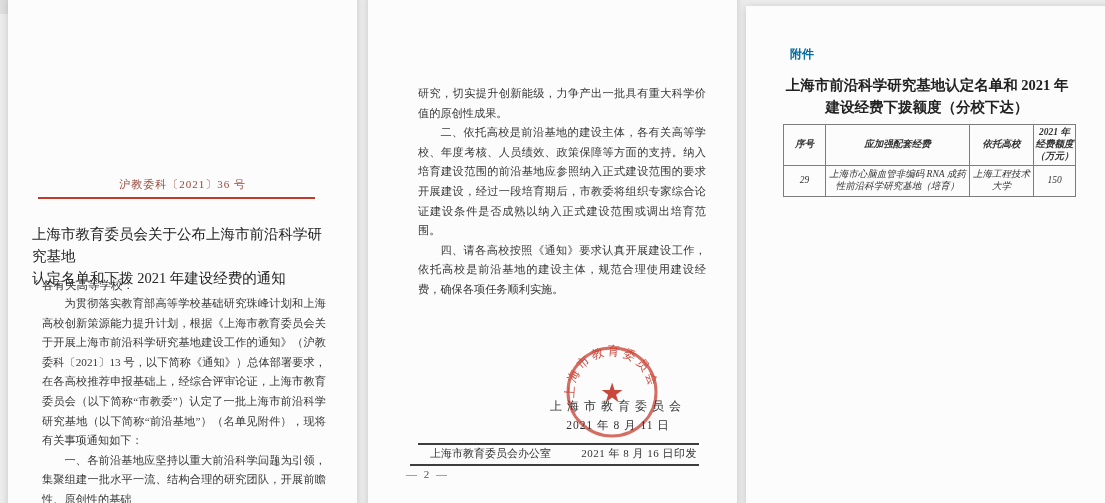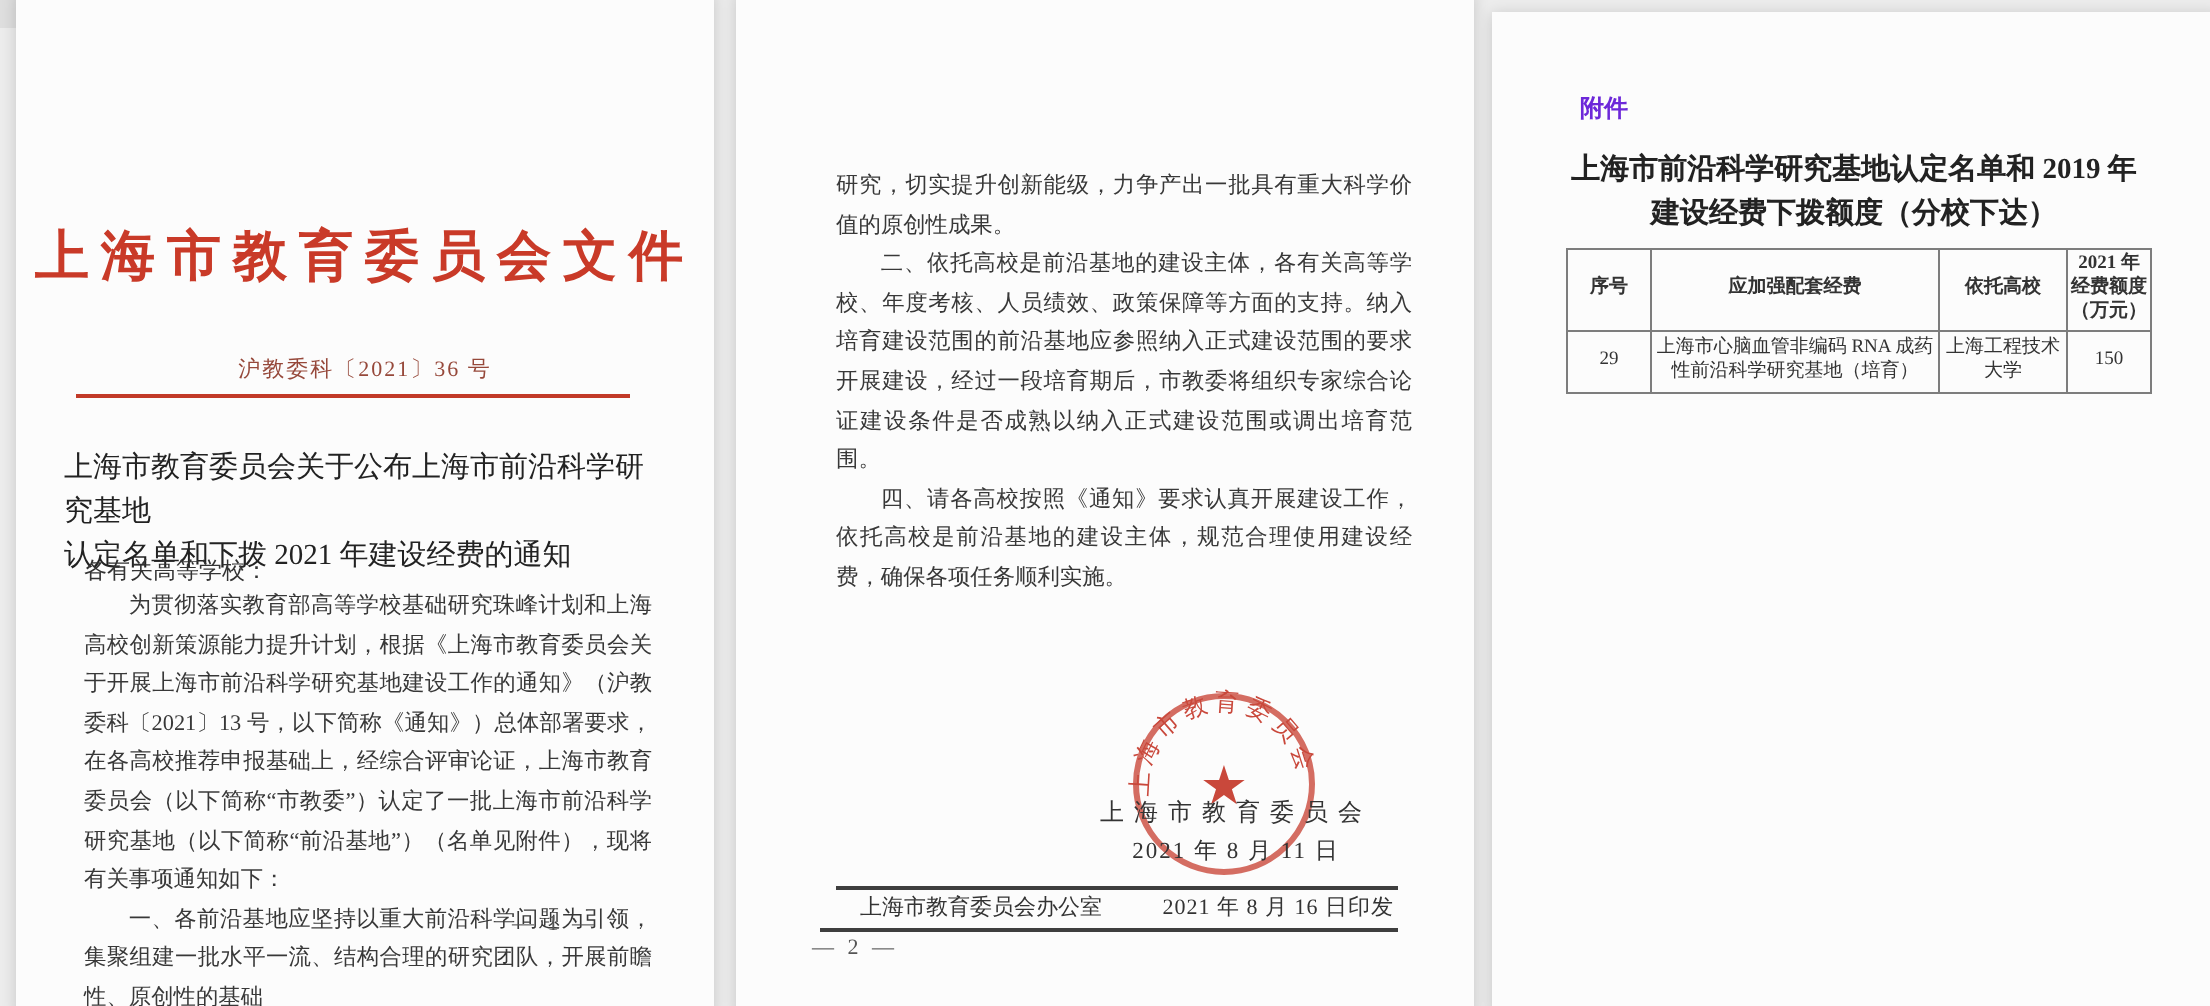--- a/index.html
+++ b/index.html
@@ -66,44 +66,43 @@
   #frule-bottom{top:468px;left:42px;width:289px;}
   .footer-row{
     position:absolute;top:450px;left:50px;width:281px;
     display:flex;justify-content:space-between;align-items:center;
     font-size:11px;color:#333;
   }
   .footer-row .office{padding-left:12px;}
   .footer-row .printdate{padding-right:2px;letter-spacing:.5px;}
 
   
-  .attachment-label{position:absolute;top:40px;left:44px;font-size:12px;font-weight:bold;color:#6d28d9;}
+  .attachment-label{position:absolute;top:40px;left:44px;font-size:12px;font-weight:bold;color:#0369a1;}
   .attachment-title{
     position:absolute;top:68px;left:10px;width:342px;text-align:center;
     font-size:14.5px;font-weight:bold;color:#222;line-height:22px;
   }
   .fund-table{
     position:absolute;top:118px;left:37px;width:292px;
     border-collapse:collapse;table-layout:fixed;
     font-size:9.5px;color:#333;
   }
   .fund-table th,.fund-table td{
     border:1px solid #7d7d7d;text-align:center;vertical-align:middle;
-    padding:2px 1px;font-weight:normal;line-height:1.25;
+    padding:2px 1px;font-weight:normal;line-height:1.25;font-style:italic;
   }
   .fund-table th{font-weight:bold;height:30px;}
   .fund-table td{height:26px;}
 </style>
 </head>
 <body>
 
 <div class="corner-patch"></div>
 
 <div class="page" id="page1">
-  <div class="red-header">上海市教育委员会文件</div>
   <div class="doc-number">沪教委科〔2021〕36 号</div>
   <div class="red-rule"></div>
   <div class="notice-title">
     <div>上海市教育委员会关于公布上海市前沿科学研究基地</div>
     <div>认定名单和下拨 2021 年建设经费的通知</div>
   </div>
   <div class="salutation">各有关高等学校：</div>
   <div class="body-text" id="body1">
     <p>为贯彻落实教育部高等学校基础研究珠峰计划和上海高校创新策源能力提升计划，根据《上海市教育委员会关于开展上海市前沿科学研究基地建设工作的通知》（沪教委科〔2021〕13 号，以下简称《通知》）总体部署要求，在各高校推荐申报基础上，经综合评审论证，上海市教育委员会（以下简称“市教委”）认定了一批上海市前沿科学研究基地（以下简称“前沿基地”）（名单见附件），现将有关事项通知如下：</p>
     <p>一、各前沿基地应坚持以重大前沿科学问题为引领，集聚组建一批水平一流、结构合理的研究团队，开展前瞻性、原创性的基础</p>
@@ -135,21 +134,21 @@
     <span class="office">上海市教育委员会办公室</span>
     <span class="printdate">2021 年 8 月 16 日印发</span>
   </div>
   <div class="footer-rule" id="frule-bottom"></div>
   <div class="page-number" id="pagenum2">— 2 —</div>
 </div>
 
 <div class="page" id="page3">
   <div class="attachment-label">附件</div>
   <div class="attachment-title">
-    <div>上海市前沿科学研究基地认定名单和 2019 年</div>
+    <div>上海市前沿科学研究基地认定名单和 2021 年</div>
     <div>建设经费下拨额度（分校下达）</div>
   </div>
   <table class="fund-table">
     <colgroup>
       <col style="width:42px">
         <col style="width:144px">
         <col style="width:64px">
         <col style="width:42px">
     </colgroup>
     <thead>

